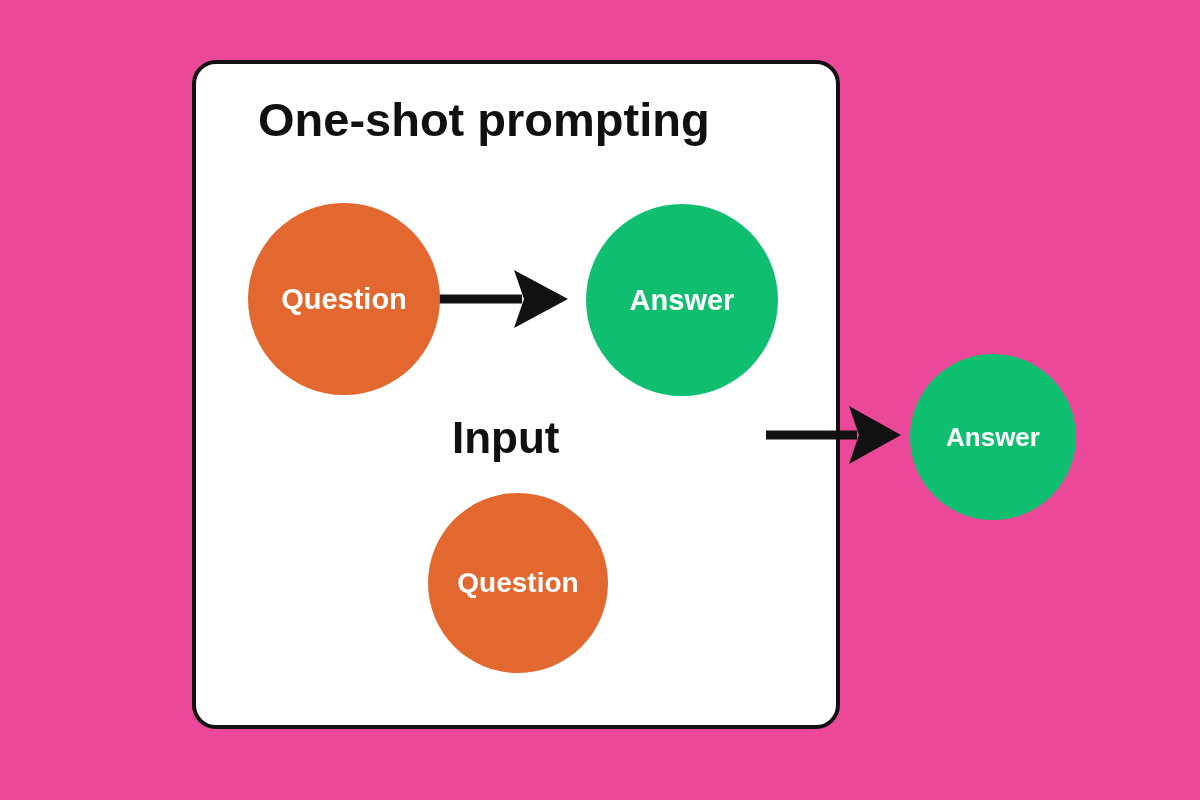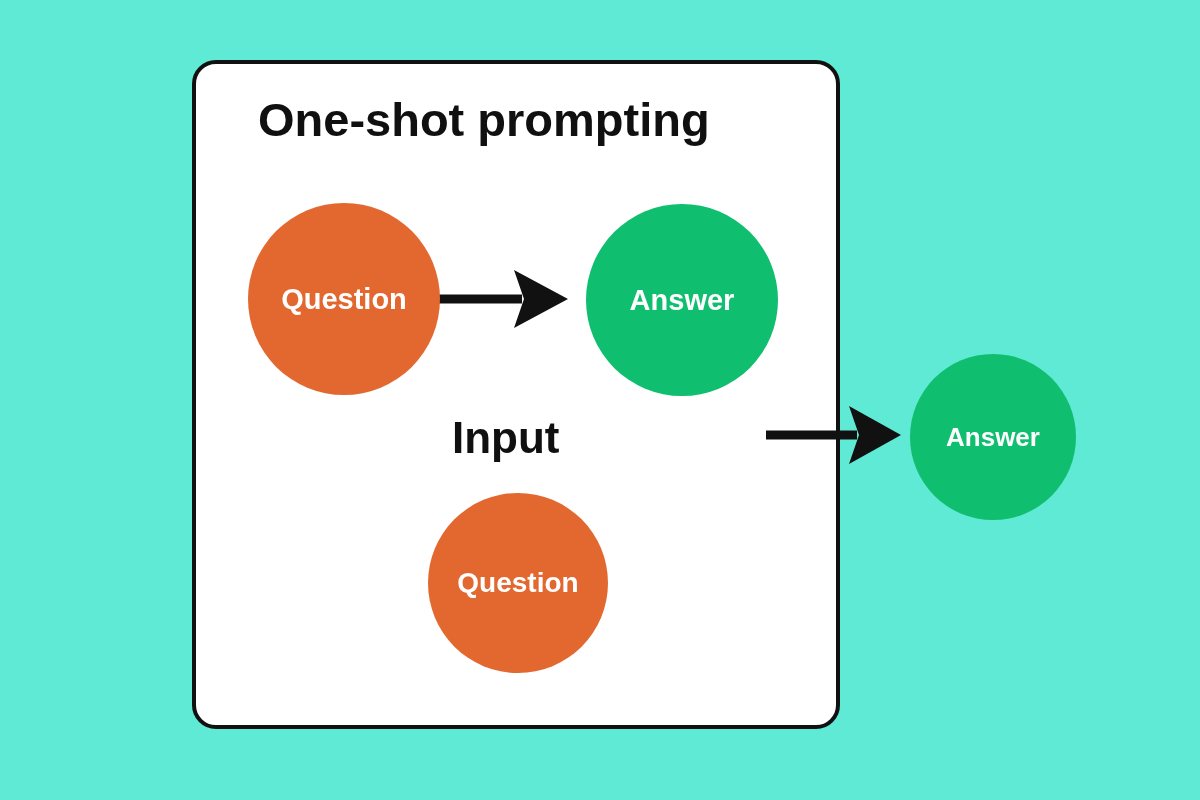--- a/index.html
+++ b/index.html
@@ -10,21 +10,21 @@
   body {
     width: 1200px;
     height: 800px;
     font-family: "Liberation Sans", sans-serif;
     overflow: hidden;
   }
   #diagram-root {
     position: relative;
     width: 1200px;
     height: 800px;
-    background: #5eead4;
+    background: #ec4899;
   }
   svg#diagram-svg {
     display: block;
     width: 1200px;
     height: 800px;
   }
   .container-box {
     fill: #ffffff;
   }
   .node-label {

